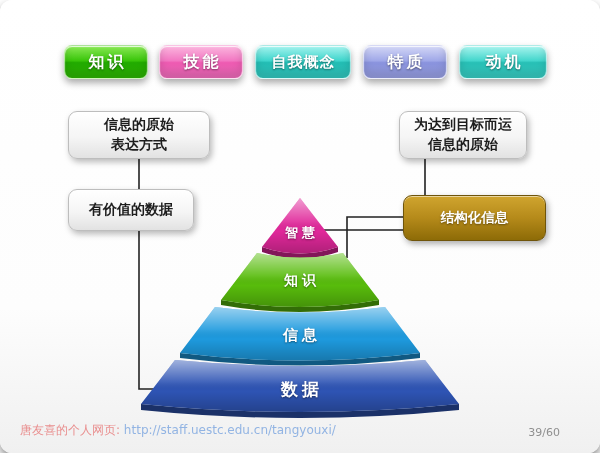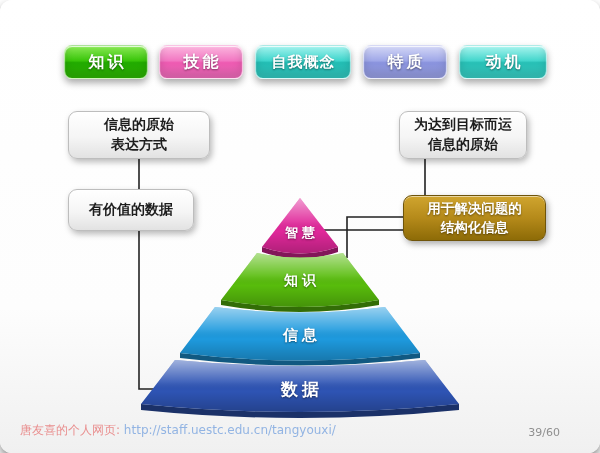--- a/index.html
+++ b/index.html
@@ -104,21 +104,20 @@
     <span>表达方式</span>
   </div>
   <div class="callout co-left-bottom">
     <span>有价值的数据</span>
   </div>
   <div class="callout co-right-top">
     <span>为达到目标而运</span>
     <span>信息的原始</span>
   </div>
   <div class="callout co-gold">
-    <span>用于解决问题的</span>
     <span>结构化信息</span>
   </div>
 
   <div class="pyr-label pl-wisdom">智慧</div>
   <div class="pyr-label pl-know">知识</div>
   <div class="pyr-label pl-info">信息</div>
   <div class="pyr-label pl-data">数据</div>
 
   <div class="footer">
     <span class="site">唐友喜的个人网页: </span><a class="url" href="#">http://staff.uestc.edu.cn/tangyouxi/</a>

